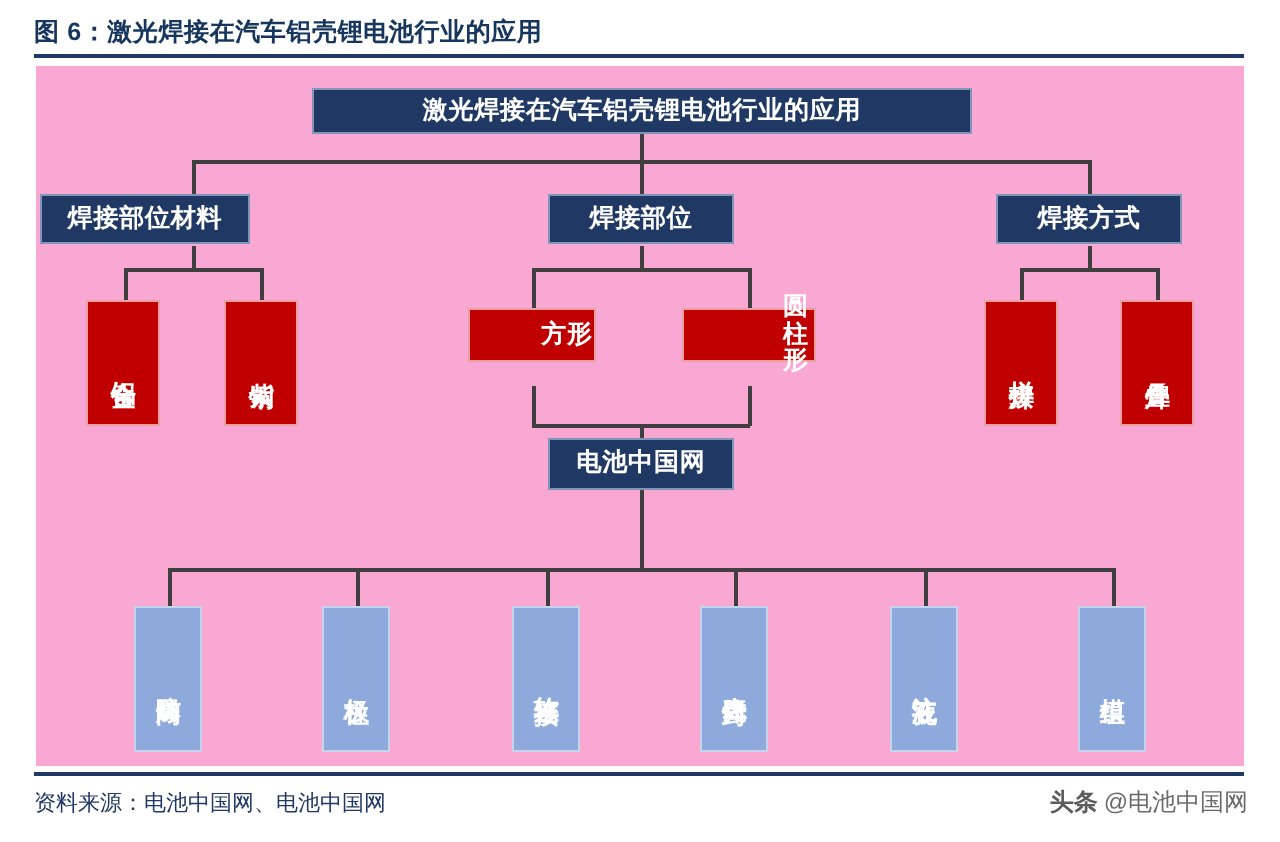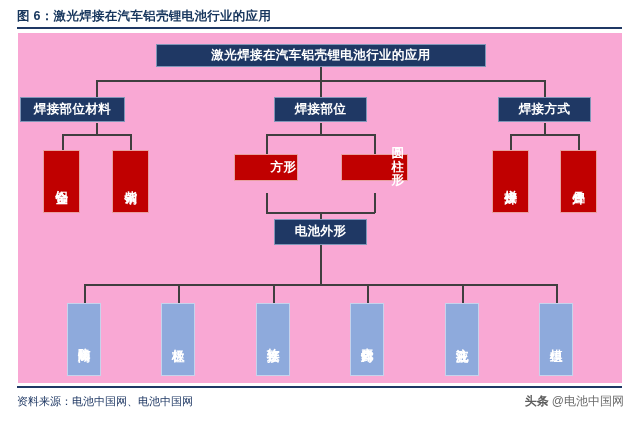--- a/index.html
+++ b/index.html
@@ -209,21 +209,21 @@
     </div>
 
     <div class="node red vert" style="left:474px; top:117px; width:37px; height:63px;">
       <span>拼接焊</span>
     </div>
     <div class="node red vert" style="left:542px; top:117px; width:37px; height:63px;">
       <span>叠焊</span>
     </div>
 
     <div class="node navy" style="left:256px; top:186px; width:93px; height:26px;">
-      <span>电池外形</span>
+      <span>电池中国网</span>
     </div>
 
     <div class="node blue vert" style="left:49px; top:270px; width:34px; height:73px;">
       <span>防爆阀</span>
     </div>
     <div class="node blue vert" style="left:143px; top:270px; width:34px; height:73px;">
       <span>极柱</span>
     </div>
     <div class="node blue vert" style="left:238px; top:270px; width:34px; height:73px;">
       <span>软连接</span>

